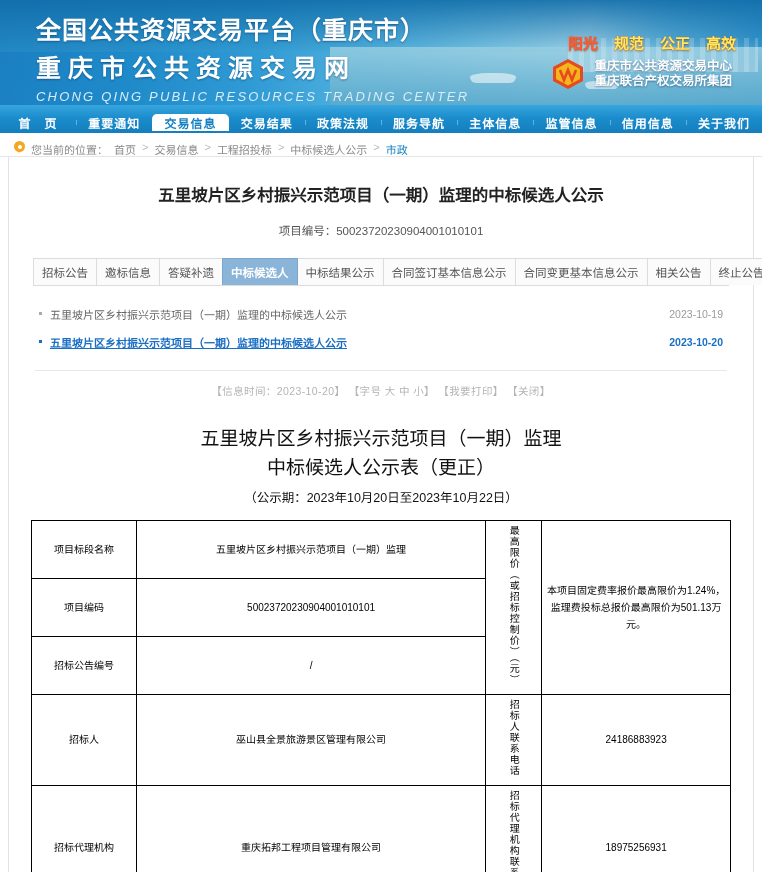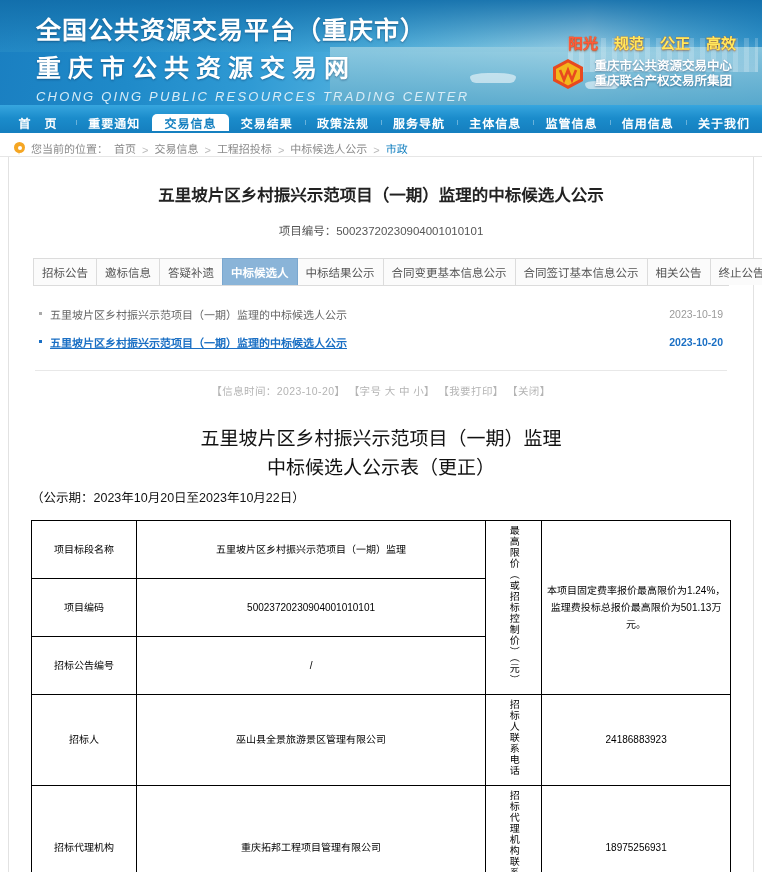--- a/index.html
+++ b/index.html
@@ -110,22 +110,22 @@
   }
   .nav-item.active {
     background:#ffffff; color:#1580c0;
     border-radius: 5px 5px 0 0; margin-top:2px;
   }
   .nav-item.active::before { display:none; }
   .nav-item.active + .nav-item::before { display:none; }
 
   
   .crumbbar {
-    height: 24px; display:flex; align-items:flex-end; gap:6px;
-    padding: 0 14px; font-size: 11px; color:#8a8a8a;
+    height: 24px; display:flex; align-items:flex-start; gap:6px;
+    padding: 8px 14px; font-size: 11px; color:#8a8a8a;
     border-bottom: 1px solid #e6e6e6; background:#fff;
   }
   .pin {
     width:11px; height:14px; position:relative; flex:none;
   }
   .pin::before {
     content:""; position:absolute; left:0; top:0; width:11px; height:11px;
     background:#f5a623; border-radius:50% 50% 50% 50%;
   }
   .pin::after {
@@ -197,21 +197,21 @@
   }
   .meta-bar span { cursor:pointer; }
 
   
   .doc { margin: 26px 22px 0; }
   .doc-title {
     text-align:center; font-size:19px; color:#111; line-height:1.55;
     font-family: "Liberation Serif", "DejaVu Serif", serif;
   }
   .doc-sub {
-    text-align:left; font-size:12.5px; color:#111; margin-top:4px;
+    text-align:center; font-size:12.5px; color:#111; margin-top:4px;
   }
 
   
   table.main {
     width: 100%; border-collapse: collapse; margin-top:14px;
     table-layout: fixed;
   }
   table.main td, table.main th {
     border: 1px solid #000; font-size: 10px; color:#000;
     padding: 4px 3px; text-align:center; vertical-align:middle;
@@ -300,22 +300,22 @@
     <div class="proj-no">
       <span>项目编号：</span><span>50023720230904001010101</span>
     </div>
 
     <div class="tabs">
       <div class="tab">招标公告</div>
       <div class="tab">邀标信息</div>
       <div class="tab">答疑补遗</div>
       <div class="tab active">中标候选人</div>
       <div class="tab">中标结果公示</div>
+      <div class="tab">合同签订基本信息公示</div>
       <div class="tab">合同变更基本信息公示</div>
-      <div class="tab">合同签订基本信息公示</div>
       <div class="tab">相关公告</div>
       <div class="tab">终止公告</div>
     </div>
 
     <div class="annc-list">
       <div class="annc-row">
         <span class="dot"></span>
         <span class="txt">五里坡片区乡村振兴示范项目（一期）监理的中标候选人公示</span>
         <span class="date">2023-10-19</span>
       </div>

